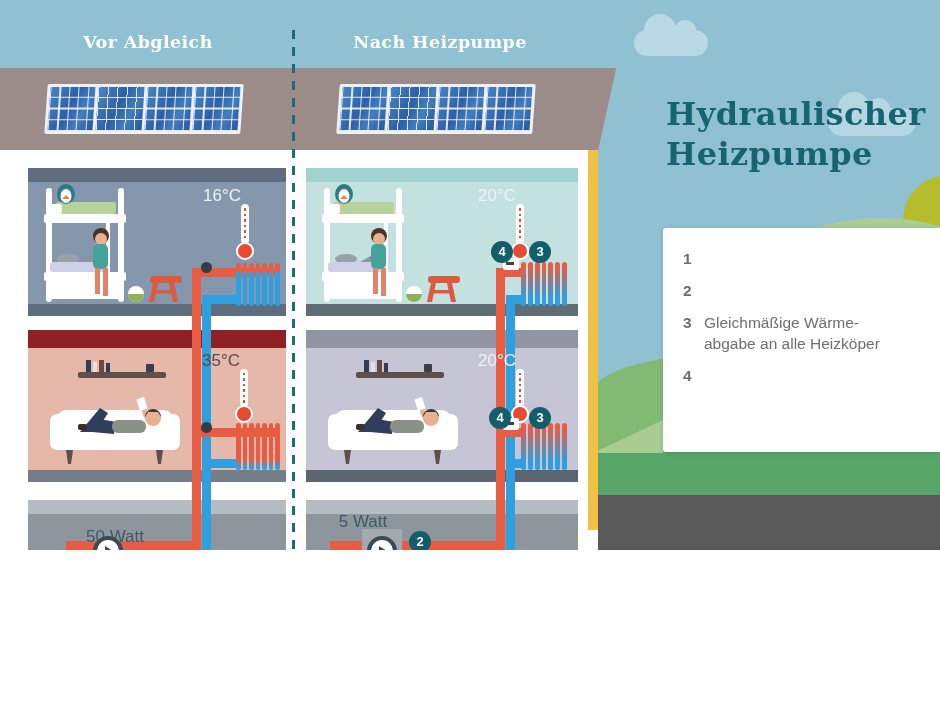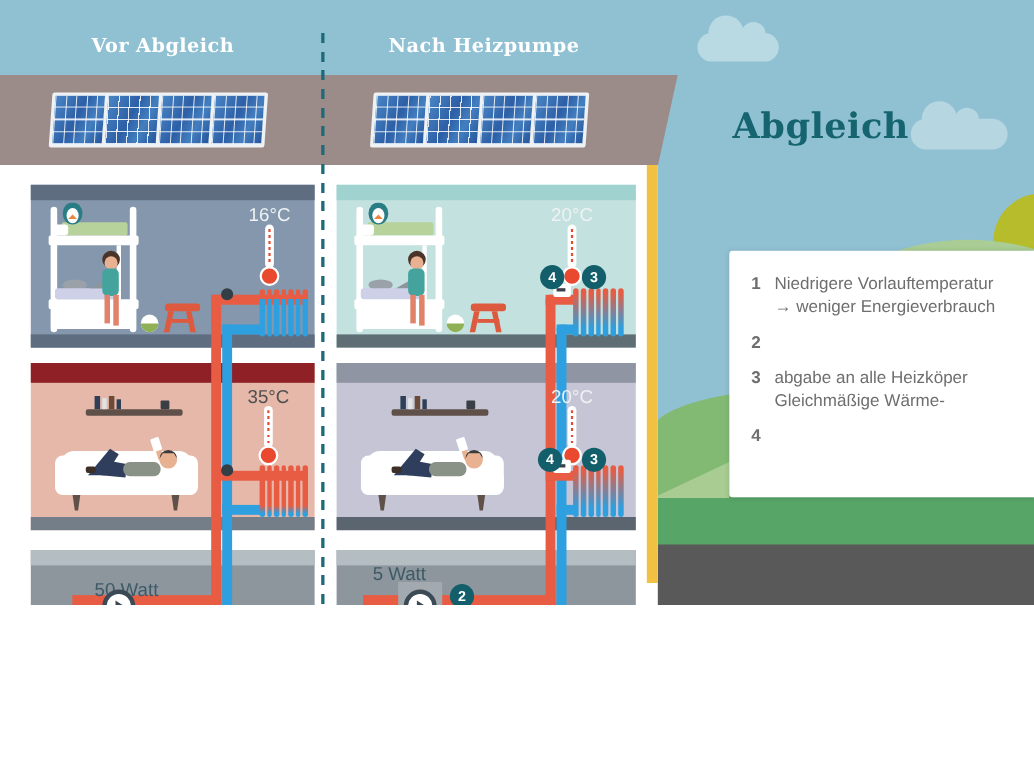--- a/index.html
+++ b/index.html
@@ -33,21 +33,21 @@
   
   .room{position:absolute;z-index:1}
   .room .ceil{position:absolute;left:0;top:0;width:100%}
   .room .floor{position:absolute;left:0;bottom:0;width:100%}
   
   .hdr-label{position:absolute;top:32px;color:#fff;font:bold 17.5px "DejaVu Serif",serif;
              text-align:center;letter-spacing:.4px;z-index:2}
   .title{position:absolute;left:666px;top:94px;color:#16646f;font:bold 32px/40px "DejaVu Serif",serif;
          letter-spacing:.4px;z-index:2}
   .title span{display:block}
-  .temp{position:absolute;width:84px;text-align:center;font-size:17px;color:#eef2f3;z-index:4}
+  .temp{position:absolute;width:84px;font-size:17px;color:#eef2f3;z-index:4}
   .temp.dark{color:#4f4f4f}
   .watt{position:absolute;text-align:center;font-size:17px;color:#3d5a66;z-index:4}
   
   .pipe{position:absolute;z-index:3}
   .pipe.red{background:#e85c43}
   .pipe.blue{background:#2e9fdf}
   .fins{position:absolute;display:flex;gap:2px;z-index:4}
   .fins i{flex:1;border-radius:3px}
   .fins.cold i{background:linear-gradient(180deg,#e85c43 0 9px,#2e9fdf 9px)}
   .fins.hot i{background:linear-gradient(180deg,#e85c43 0 78%,#2e9fdf 93%)}
@@ -118,21 +118,22 @@
       <i></i>
       <i></i>
       <i></i>
       <i></i>
     </div>
 
   <div class="hdr-label" style="left:28px;width:240px">Vor Abgleich</div>
   <div class="hdr-label" style="left:330px;width:220px">Nach Heizpumpe</div>
 
   <div class="title">
-    <span>Abgleich</span>
+    <span>Hydraulischer</span>
+    <span>Heizpumpe</span>
   </div>
 
   <div class="room" style="left:28px;top:168px;width:258px;height:148px;background:#8497ac">
     <div class="ceil" style="height:14px;background:#5f6d80"></div>
     <div class="floor" style="height:12px;background:#5f6d80"></div>
     <svg class="abs" style="left:16px;top:16px" width="164" height="120" viewBox="0 0 164 120">
       <g>
         <rect x="2" y="4" width="6" height="114" rx="3" fill="#fff"></rect>
           <rect x="74" y="4" width="6" height="114" rx="3" fill="#fff"></rect>
         <rect x="12" y="18" width="60" height="12" rx="2" fill="#b7d29a"></rect>
@@ -426,33 +427,29 @@
       <rect x="39" y="48" width="28" height="17" rx="2" fill="#cf4a30"></rect>
       <rect x="39" y="52" width="28" height="2" fill="#e06a4f"></rect>
     </g>
   </svg>
 
   <div class="divider"></div>
 
   <div class="infobox">
     <div class="b-item">
       <span class="b-num">1</span>
-      <span class="b-lines">
-        <span>Niedrigere Vorlauftemperatur</span>
-          <span>→ weniger Energieverbrauch</span>
-      </span>
     </div>
     <div class="b-item">
       <span class="b-num">2</span>
     </div>
     <div class="b-item">
       <span class="b-num">3</span>
       <span class="b-lines">
-        <span>abgabe an alle Heizköper</span>
-          <span>Gleichmäßige Wärme-</span>
+        <span>Gleichmäßige Wärme-</span>
+          <span>abgabe an alle Heizköper</span>
       </span>
     </div>
     <div class="b-item">
       <span class="b-num">4</span>
     </div>
   </div>
 
   <div class="logo">
     <svg width="50" height="48" viewBox="0 0 50 48">
       <rect x="3" y="3" width="44" height="33" rx="3" fill="none" stroke="#e87a22" stroke-width="4"></rect>

